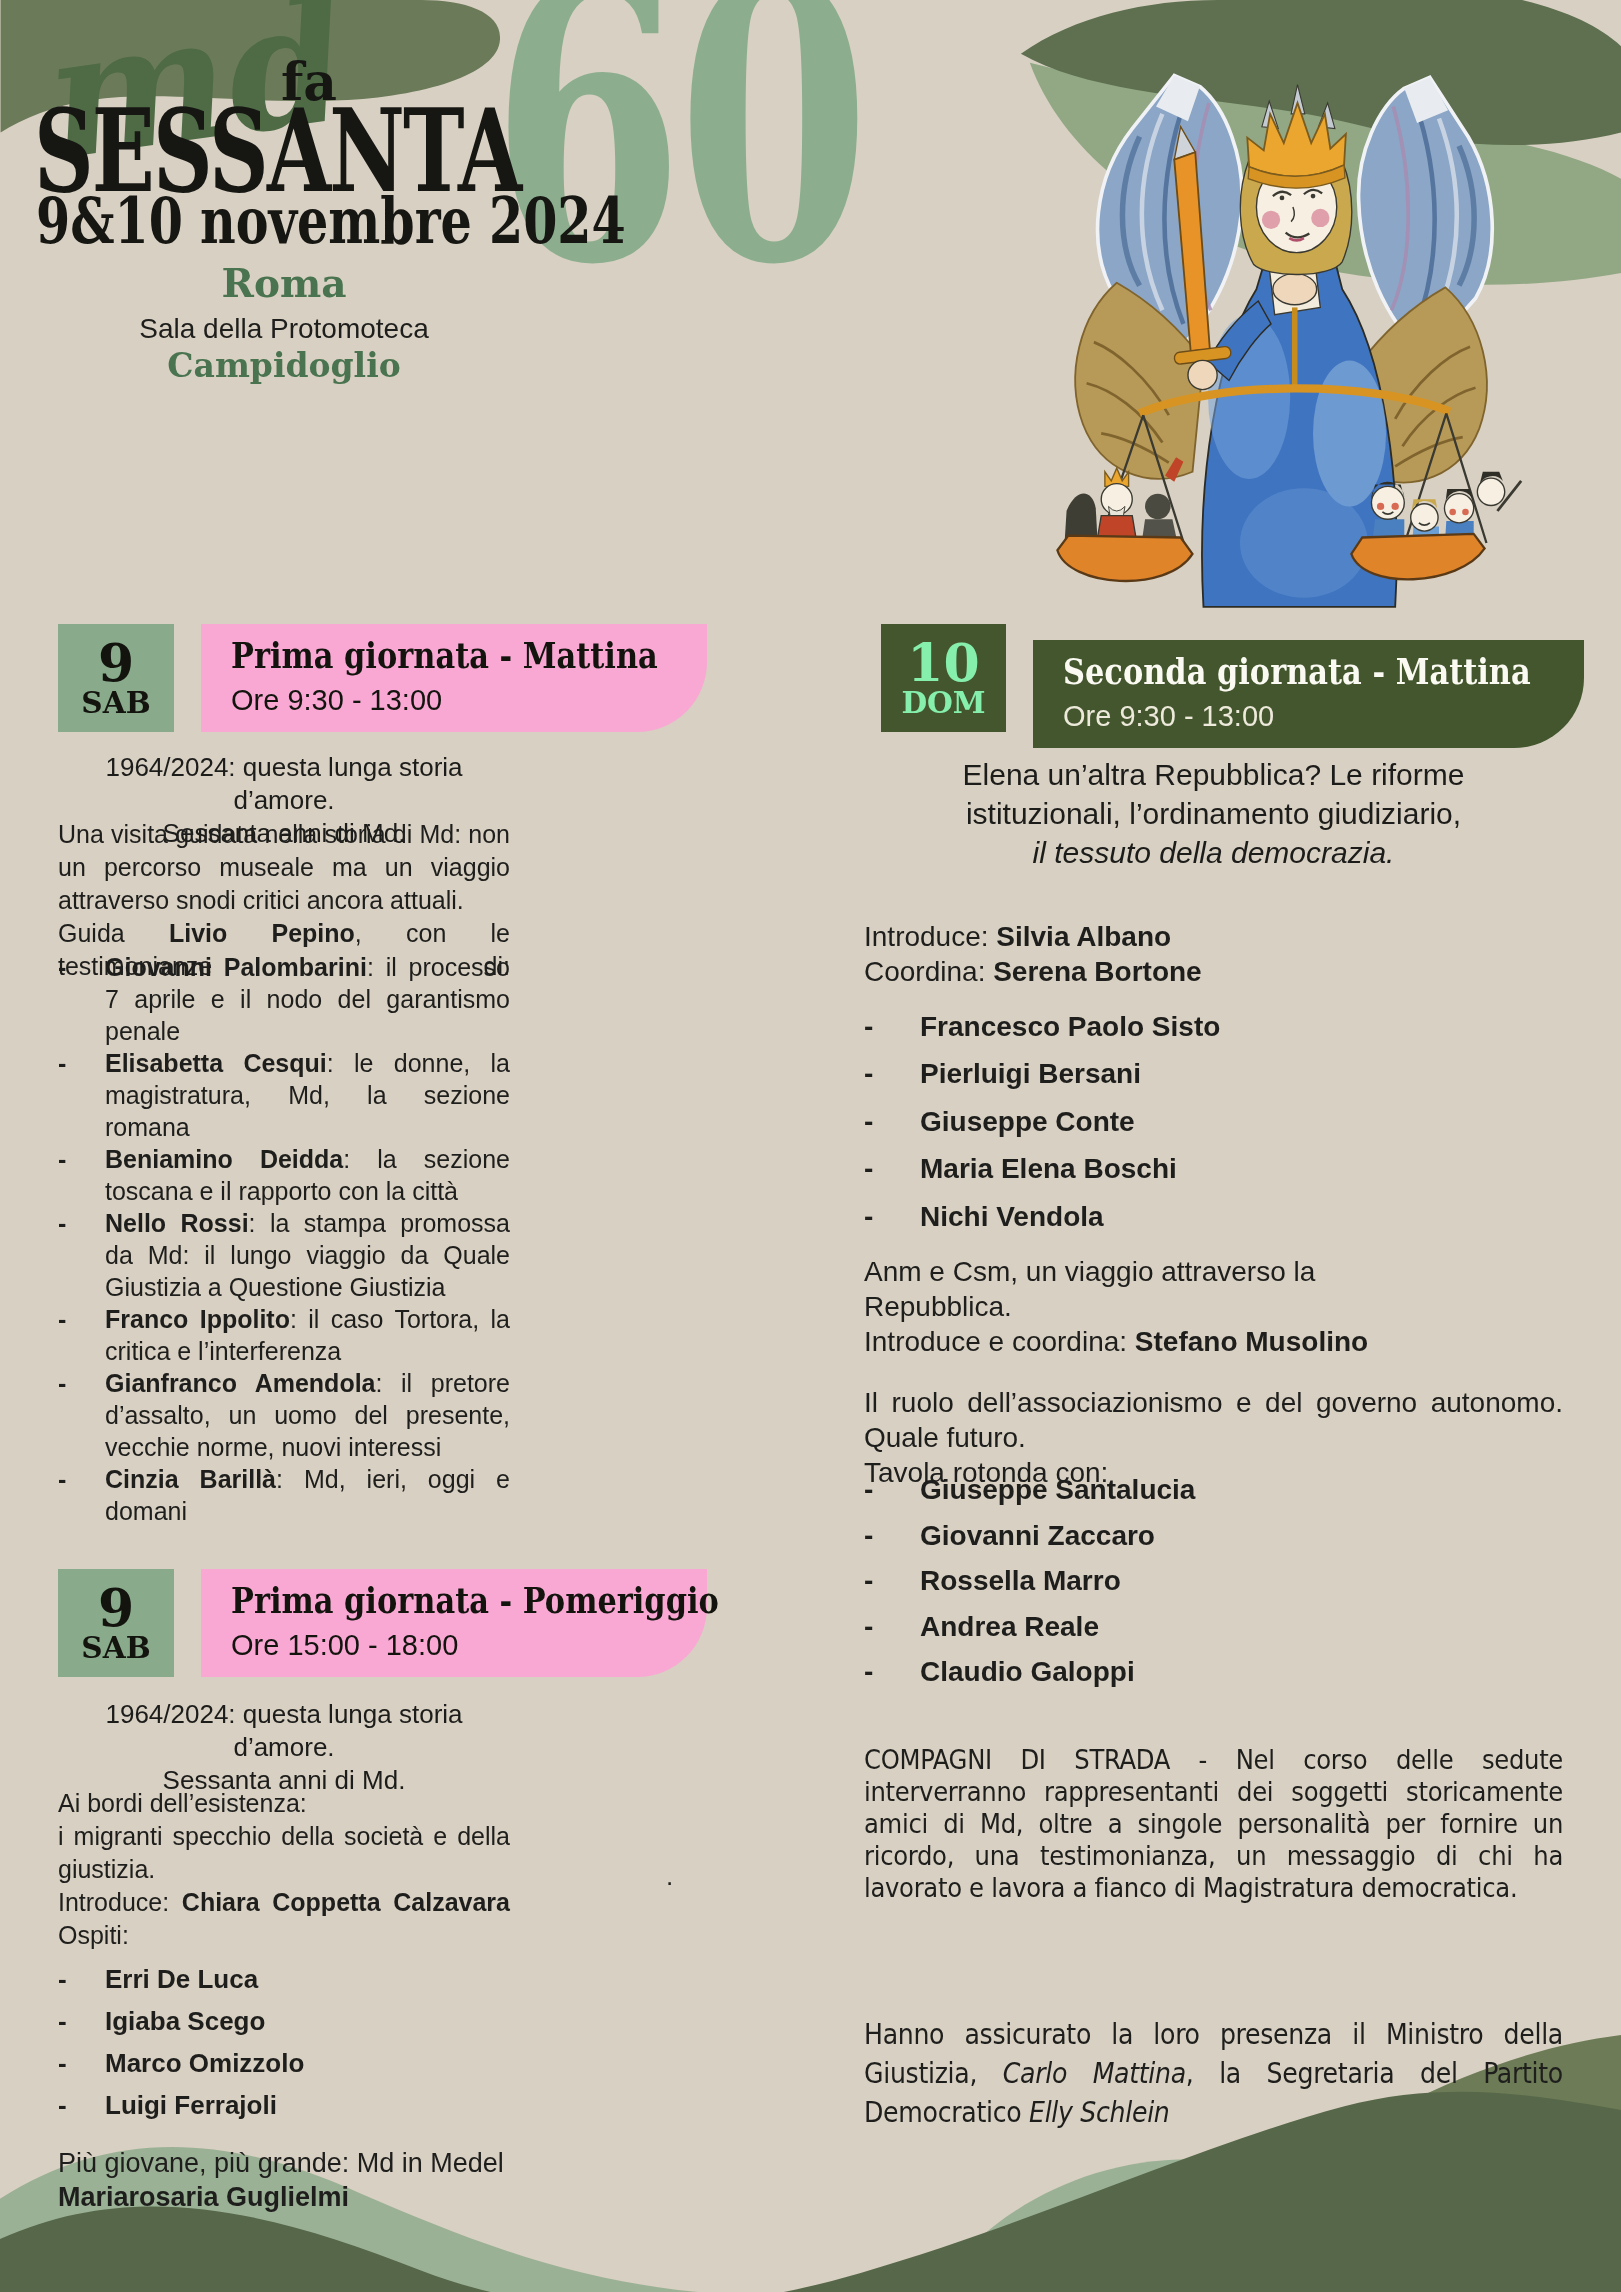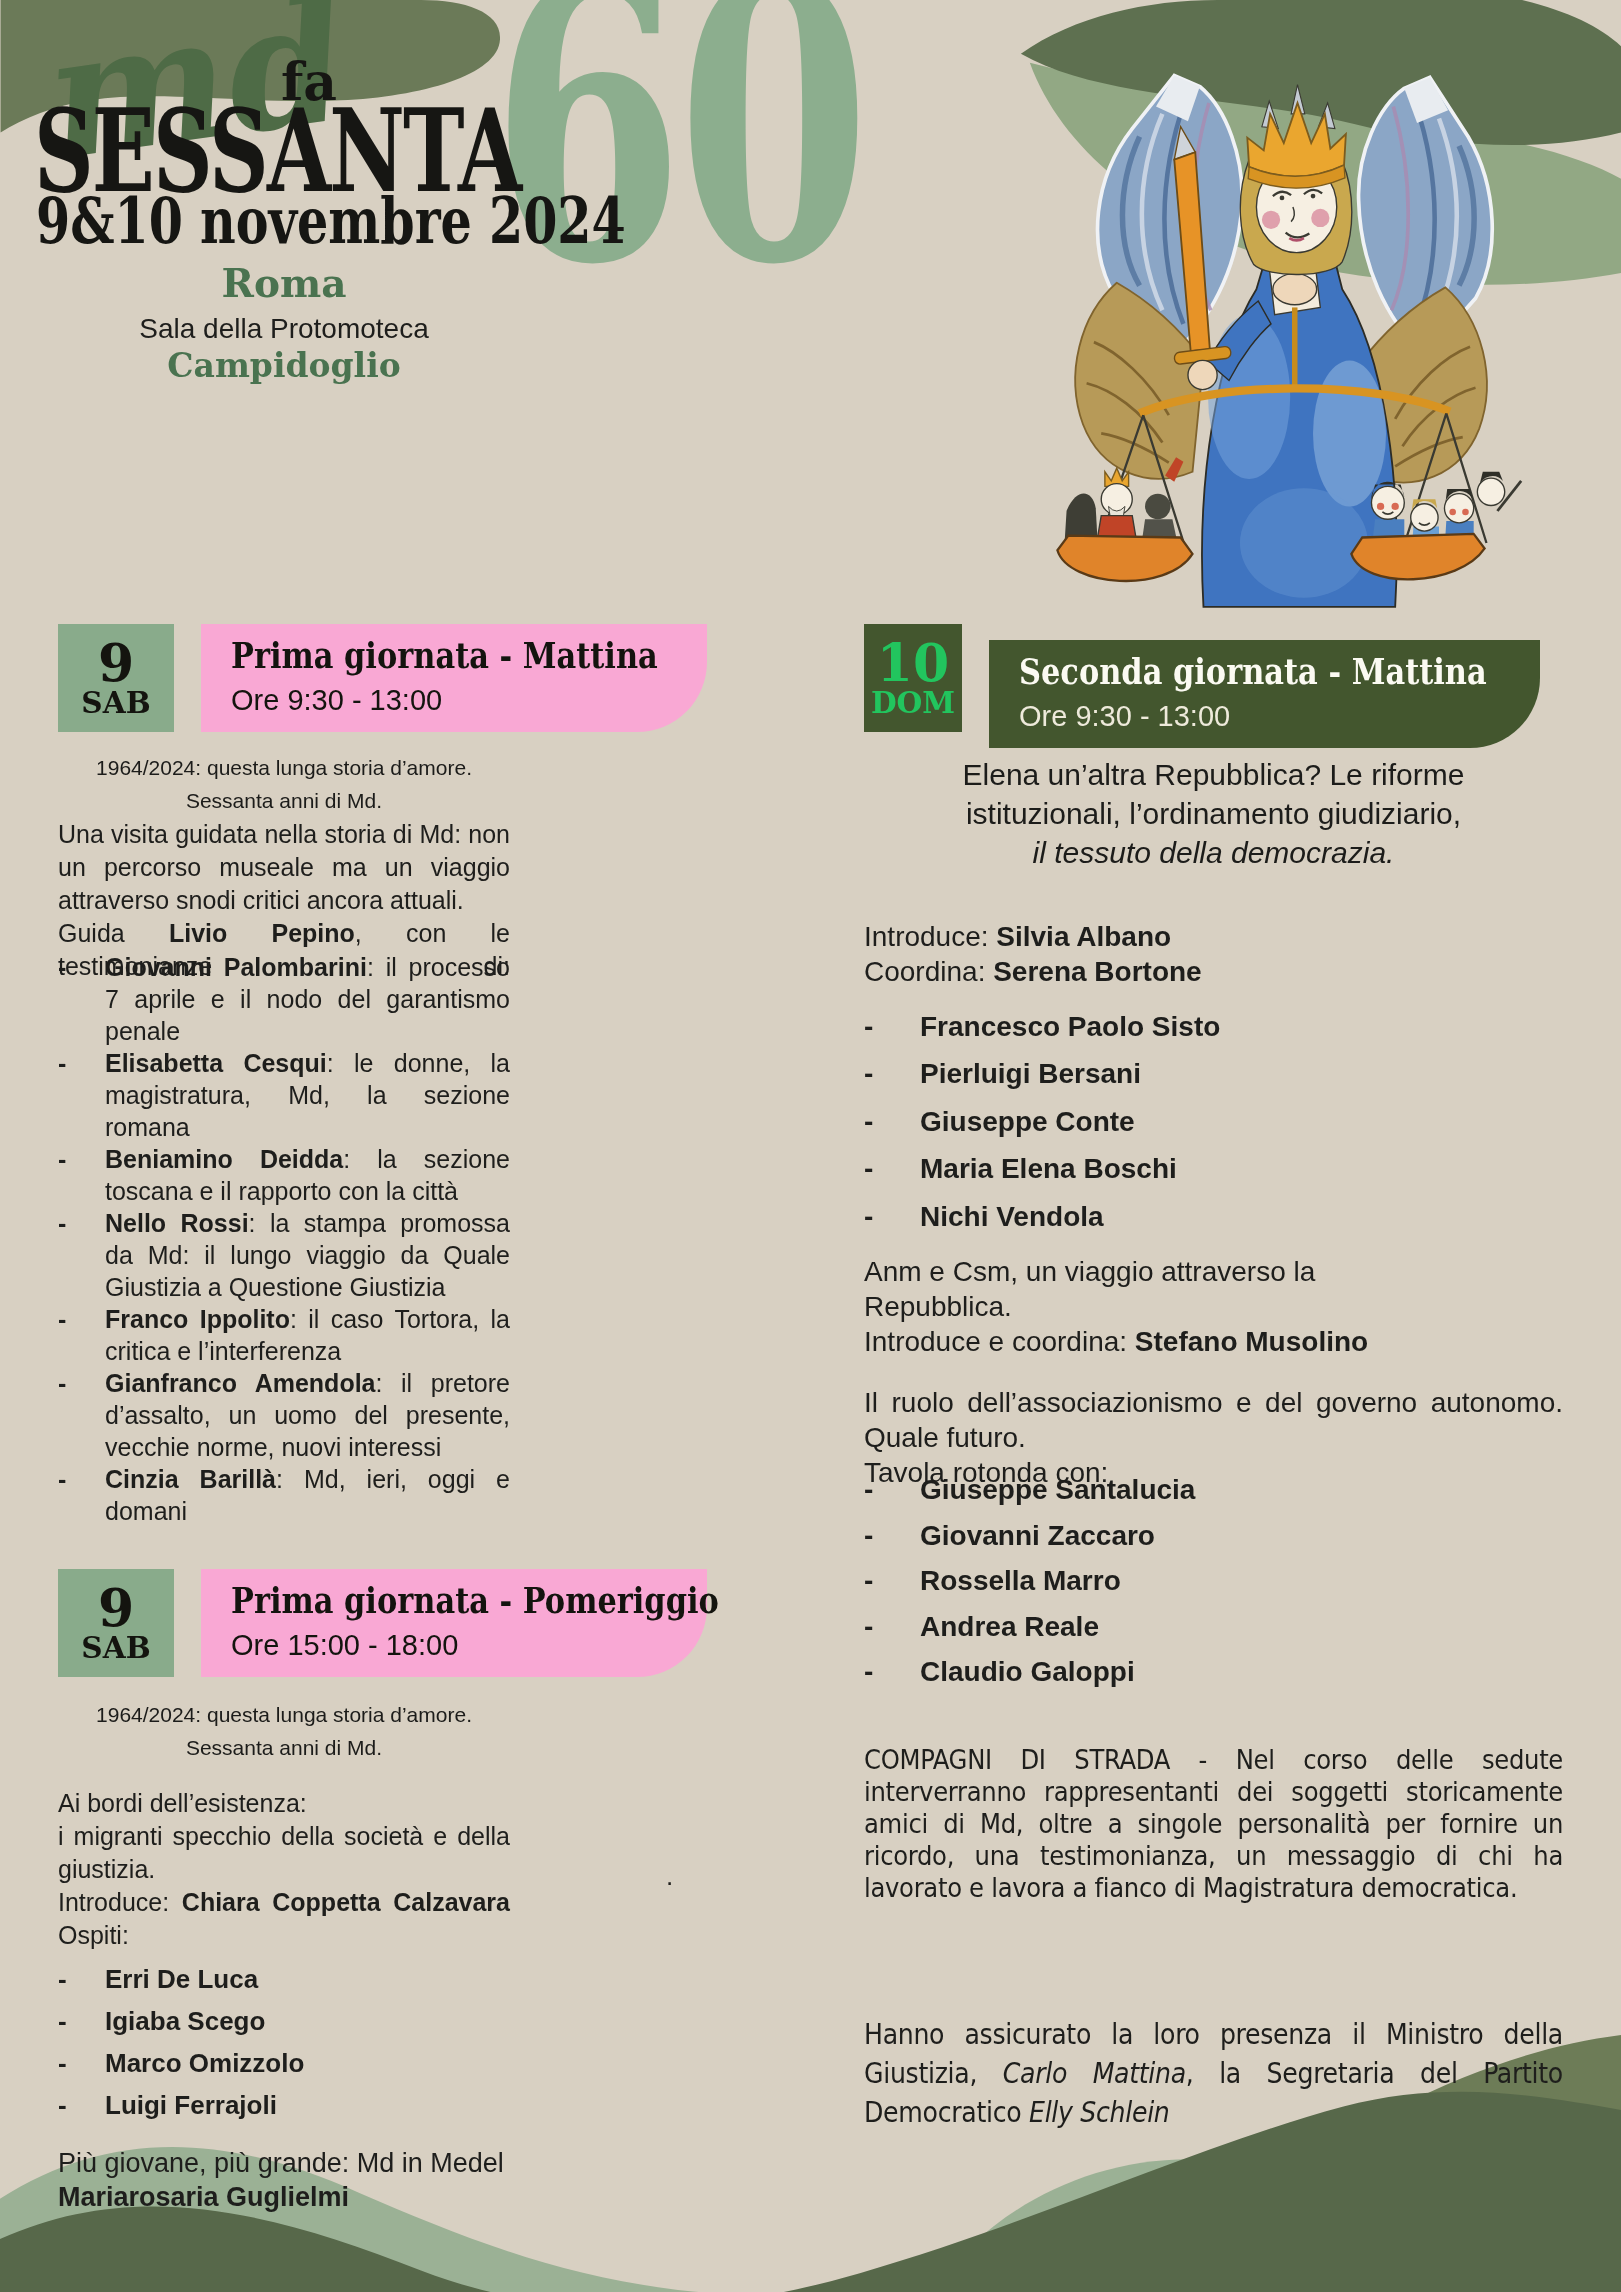--- a/index.html
+++ b/index.html
@@ -44,27 +44,27 @@
           font-family:"DejaVu Serif",serif;font-weight:700;}
   .daybox .d{font-size:52px;line-height:.95;}
   .daybox .w{font-size:29.6px;line-height:1.05;}
   .sbar{height:108px;background:#f9a8d4;border-radius:0 0 70px 0;box-sizing:border-box;
         padding:13.4px 36px 0 30px;color:#14140f;}
   #srow1 .sbar,#srow2 .sbar{width:506px;}
   #srow3 .sbar{width:551px;}
   .sbar .t{font-family:"DejaVu Serif",serif;font-weight:700;font-size:35px;line-height:1.1;
            white-space:nowrap;transform:scaleX(.87);transform-origin:0 0;}
   .sbar .h{font-size:29px;line-height:1.2;margin-top:7.2px;}
-  .srow.dark .daybox{width:98px;background:#43562e;color:#22c55e;}
+  .srow.dark .daybox{width:125px;background:#43562e;color:#86efac;margin-left:17px;}
   .srow.dark .sbar{background:#43562e;color:#fbfaf2;margin-top:16px;}
   .srow.dark .sbar .h{color:#eeeadb;}
 
   
   .cheading{position:absolute;left:58px;width:452px;z-index:3;text-align:center;
-            font-size:21px;line-height:33px;color:#1c1c1a;}
+            font-size:26px;line-height:33px;color:#1c1c1a;}
   #lheading1{top:751px;}
   #lheading2{top:1698px;}
   .para{font-size:25px;line-height:33px;text-align:justify;}
   #lpara1{position:absolute;left:58px;top:818px;width:452px;z-index:3;}
   .stretch{text-align:justify;-moz-text-align-last:justify;text-align-last:justify;}
   .blist{position:absolute;left:58px;width:452px;z-index:3;list-style:none;margin:0;padding:0;
          font-size:25px;line-height:32px;}
   .blist li{display:flex;}
   .blist .mk{width:47px;flex:none;font-weight:700;}
   .blist .bt{flex:1;text-align:justify;}

